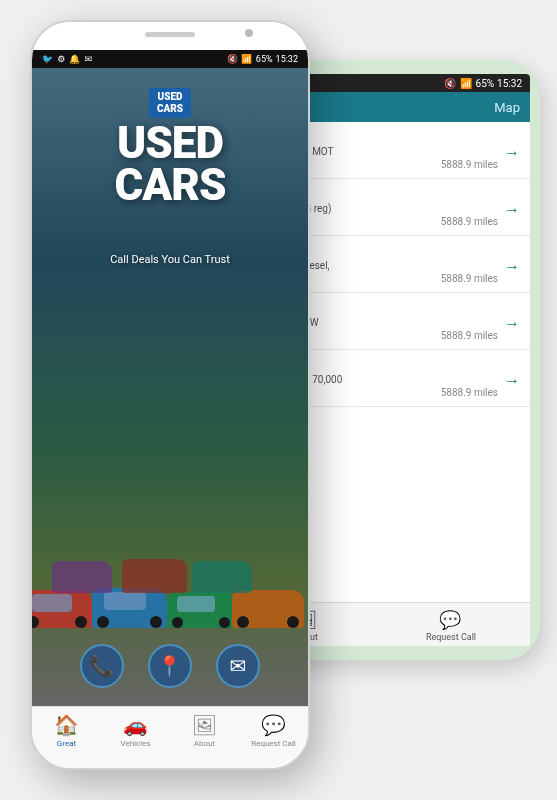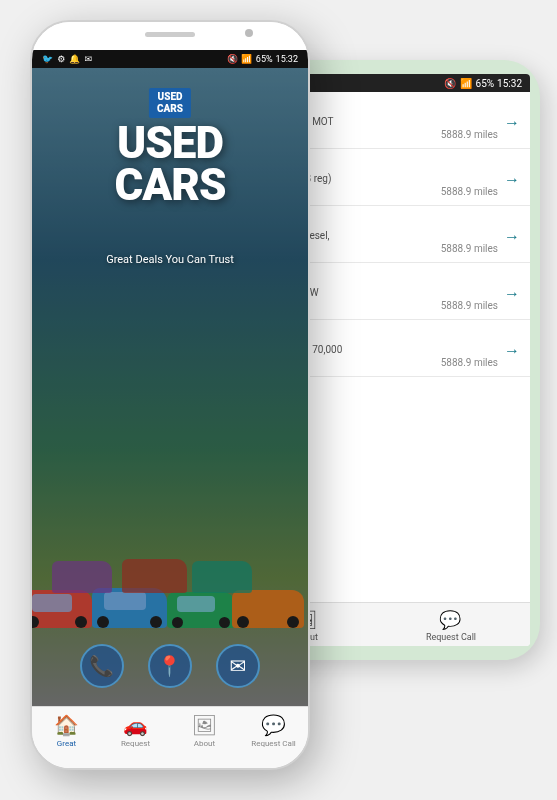--- a/index.html
+++ b/index.html
@@ -329,20 +329,24 @@
 
       <div class="android-status">
         <div class="status-icons">
           <span>🔇</span>
           <span>📶</span>
           <span>65%</span>
           <span>15:32</span>
         </div>
       </div>
 
+      <div class="ford-header">
+        <span class="ford-title">Ford</span>
+        <span class="map-link">Map</span>
+      </div>
 
       <div class="car-list">
 
       <div class="car-item">
       <div class="car-item-info">
         <div class="car-item-name">RS 2000</div>
         <div class="car-item-desc">k, Blue, Petrol, MOT</div>
         <div class="car-item-dist">5888.9 miles</div>
       </div>
       <span class="car-arrow">→</span>
@@ -451,21 +455,21 @@
 
         <div class="hero-logo">
           <div>USED</div>
           <div>CARS</div>
         </div>
 
         <div class="hero-title">
           USED<br>CARS
         </div>
 
-        <div class="hero-tagline">Great Deals You Can Trust</div>
+        <div class="hero-tagline">Call Deals You Can Trust</div>
 
         <div class="hero-actions">
           <div class="hero-action-btn">
             <span>📞</span>
           </div>
           <div class="hero-action-btn">
             <span>📍</span>
           </div>
           <div class="hero-action-btn">
             <span>✉</span>
@@ -475,21 +479,21 @@
       </div>
     </div>
 
     <div class="iphone-nav">
       <div class="iphone-nav-item active">
         <span class="iphone-nav-icon">🏠</span>
         <span>Great</span>
       </div>
       <div class="iphone-nav-item">
         <span class="iphone-nav-icon">🚗</span>
-        <span>Request</span>
+        <span>Vehicles</span>
       </div>
       <div class="iphone-nav-item">
         <span class="iphone-nav-icon">🖼</span>
         <span>About</span>
       </div>
       <div class="iphone-nav-item">
         <span class="iphone-nav-icon">💬</span>
         <span>Request Call</span>
       </div>
     </div>

